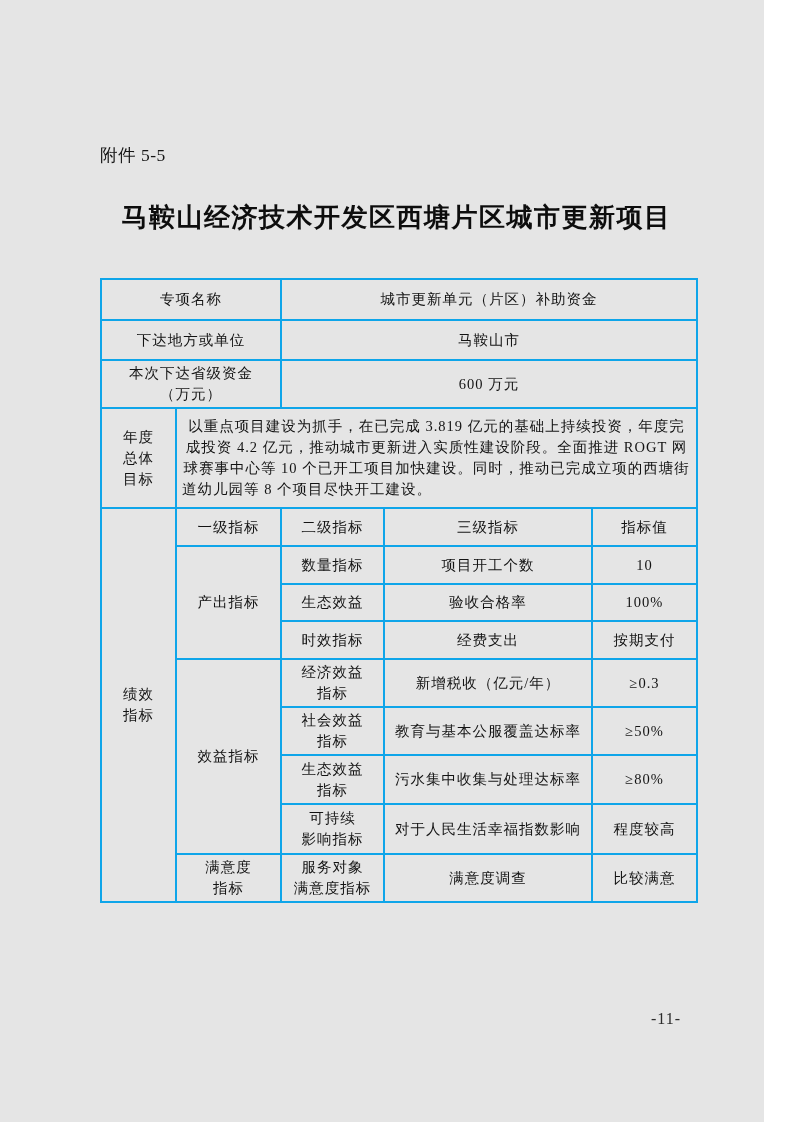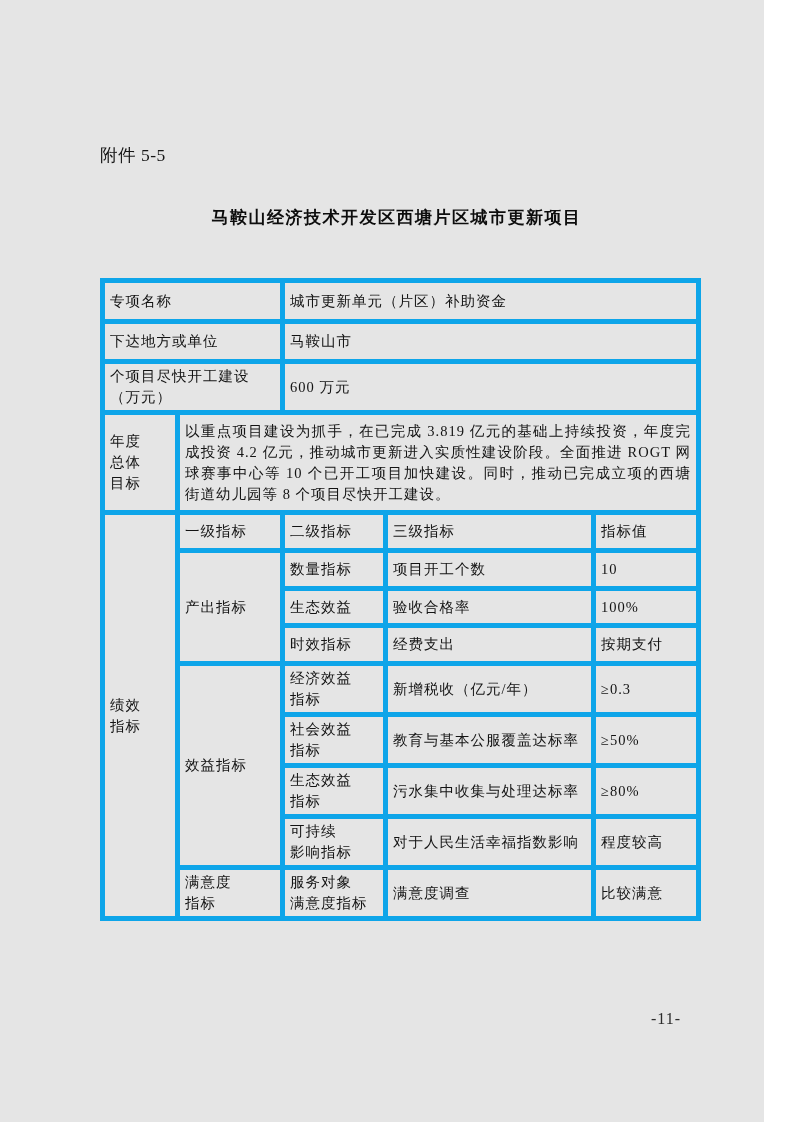--- a/index.html
+++ b/index.html
@@ -27,41 +27,42 @@
   .title {
     position: absolute;
     left: 0;
     top: 201px;
     width: 793px;
     text-align: center;
     font-weight: bold;
     color: #0d0d0d;
   }
   .title .t1 {
-    font-size: 17px;
+    font-size: 26px;
     letter-spacing: 1.5px;
     line-height: 34px;
   }
   .title .t2 {
     font-size: 22px;
     letter-spacing: 1.5px;
     line-height: 38px;
   }
   table.perf {
     position: absolute;
     left: 100px;
     top: 278px;
     width: 596px;
     border-collapse: collapse;
     table-layout: fixed;
     font-size: 14.5px;
     color: #131313;
   }
   table.perf td {
-    border: 5px solid #0ea5e9;
+    border: 2px solid #0ea5e9;
+    text-align: center;
     vertical-align: middle;
     white-space: pre-line;
     line-height: 21px;
     letter-spacing: 1px;
     padding: 2px 5px;
     overflow: hidden;
   }
   td.goal-text {
     text-align: justify;
     text-align-last: left;
@@ -117,21 +118,21 @@
     <tbody>
       <tr class="r1">
         <td colspan="2">专项名称</td>
         <td colspan="3">城市更新单元（片区）补助资金</td>
       </tr>
       <tr class="r2">
         <td colspan="2">下达地方或单位</td>
         <td colspan="3">马鞍山市</td>
       </tr>
       <tr class="r3">
-        <td colspan="2">个项目尽快开工建设
+        <td colspan="2">本次下达省级资金
 （万元）</td>
         <td colspan="3">600 万元</td>
       </tr>
       <tr class="r4">
         <td class="annual-lbl">年度
 总体
 目标</td>
         <td colspan="4" class="goal-text">以重点项目建设为抓手，在已完成 3.819 亿元的基础上持续投资，年度完成投资 4.2 亿元，推动城市更新进入实质性建设阶段。全面推进 ROGT 网球赛事中心等 10 个已开工项目加快建设。同时，推动已完成立项的西塘街道幼儿园等 8 个项目尽快开工建设。</td>
       </tr>
       <tr class="rh">

